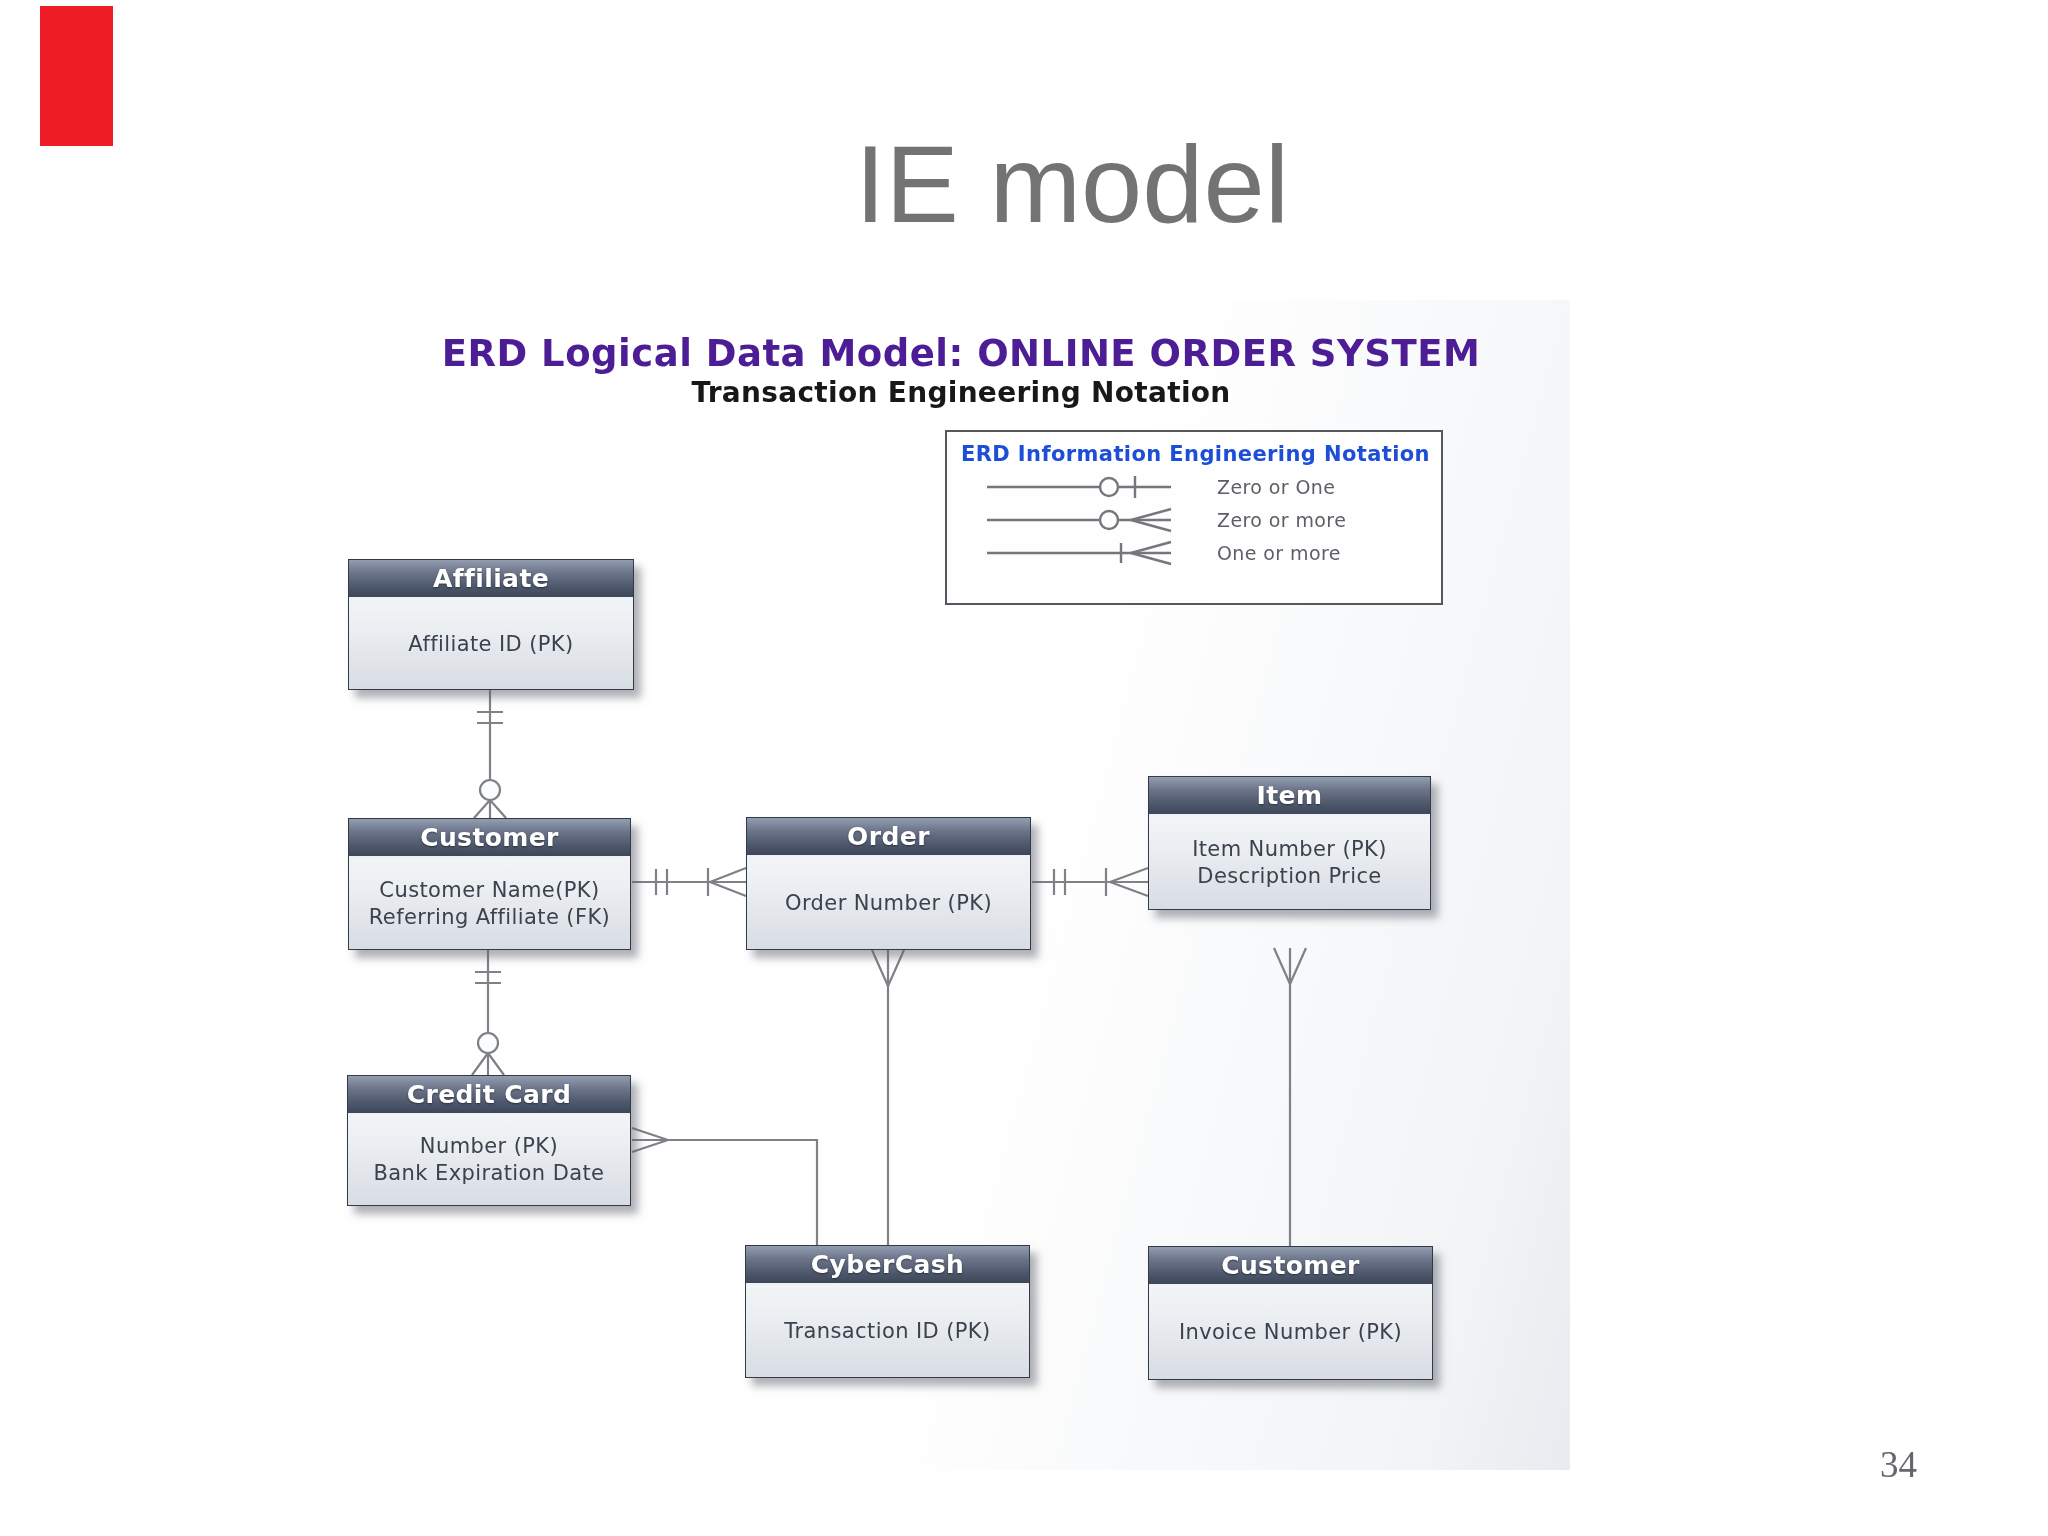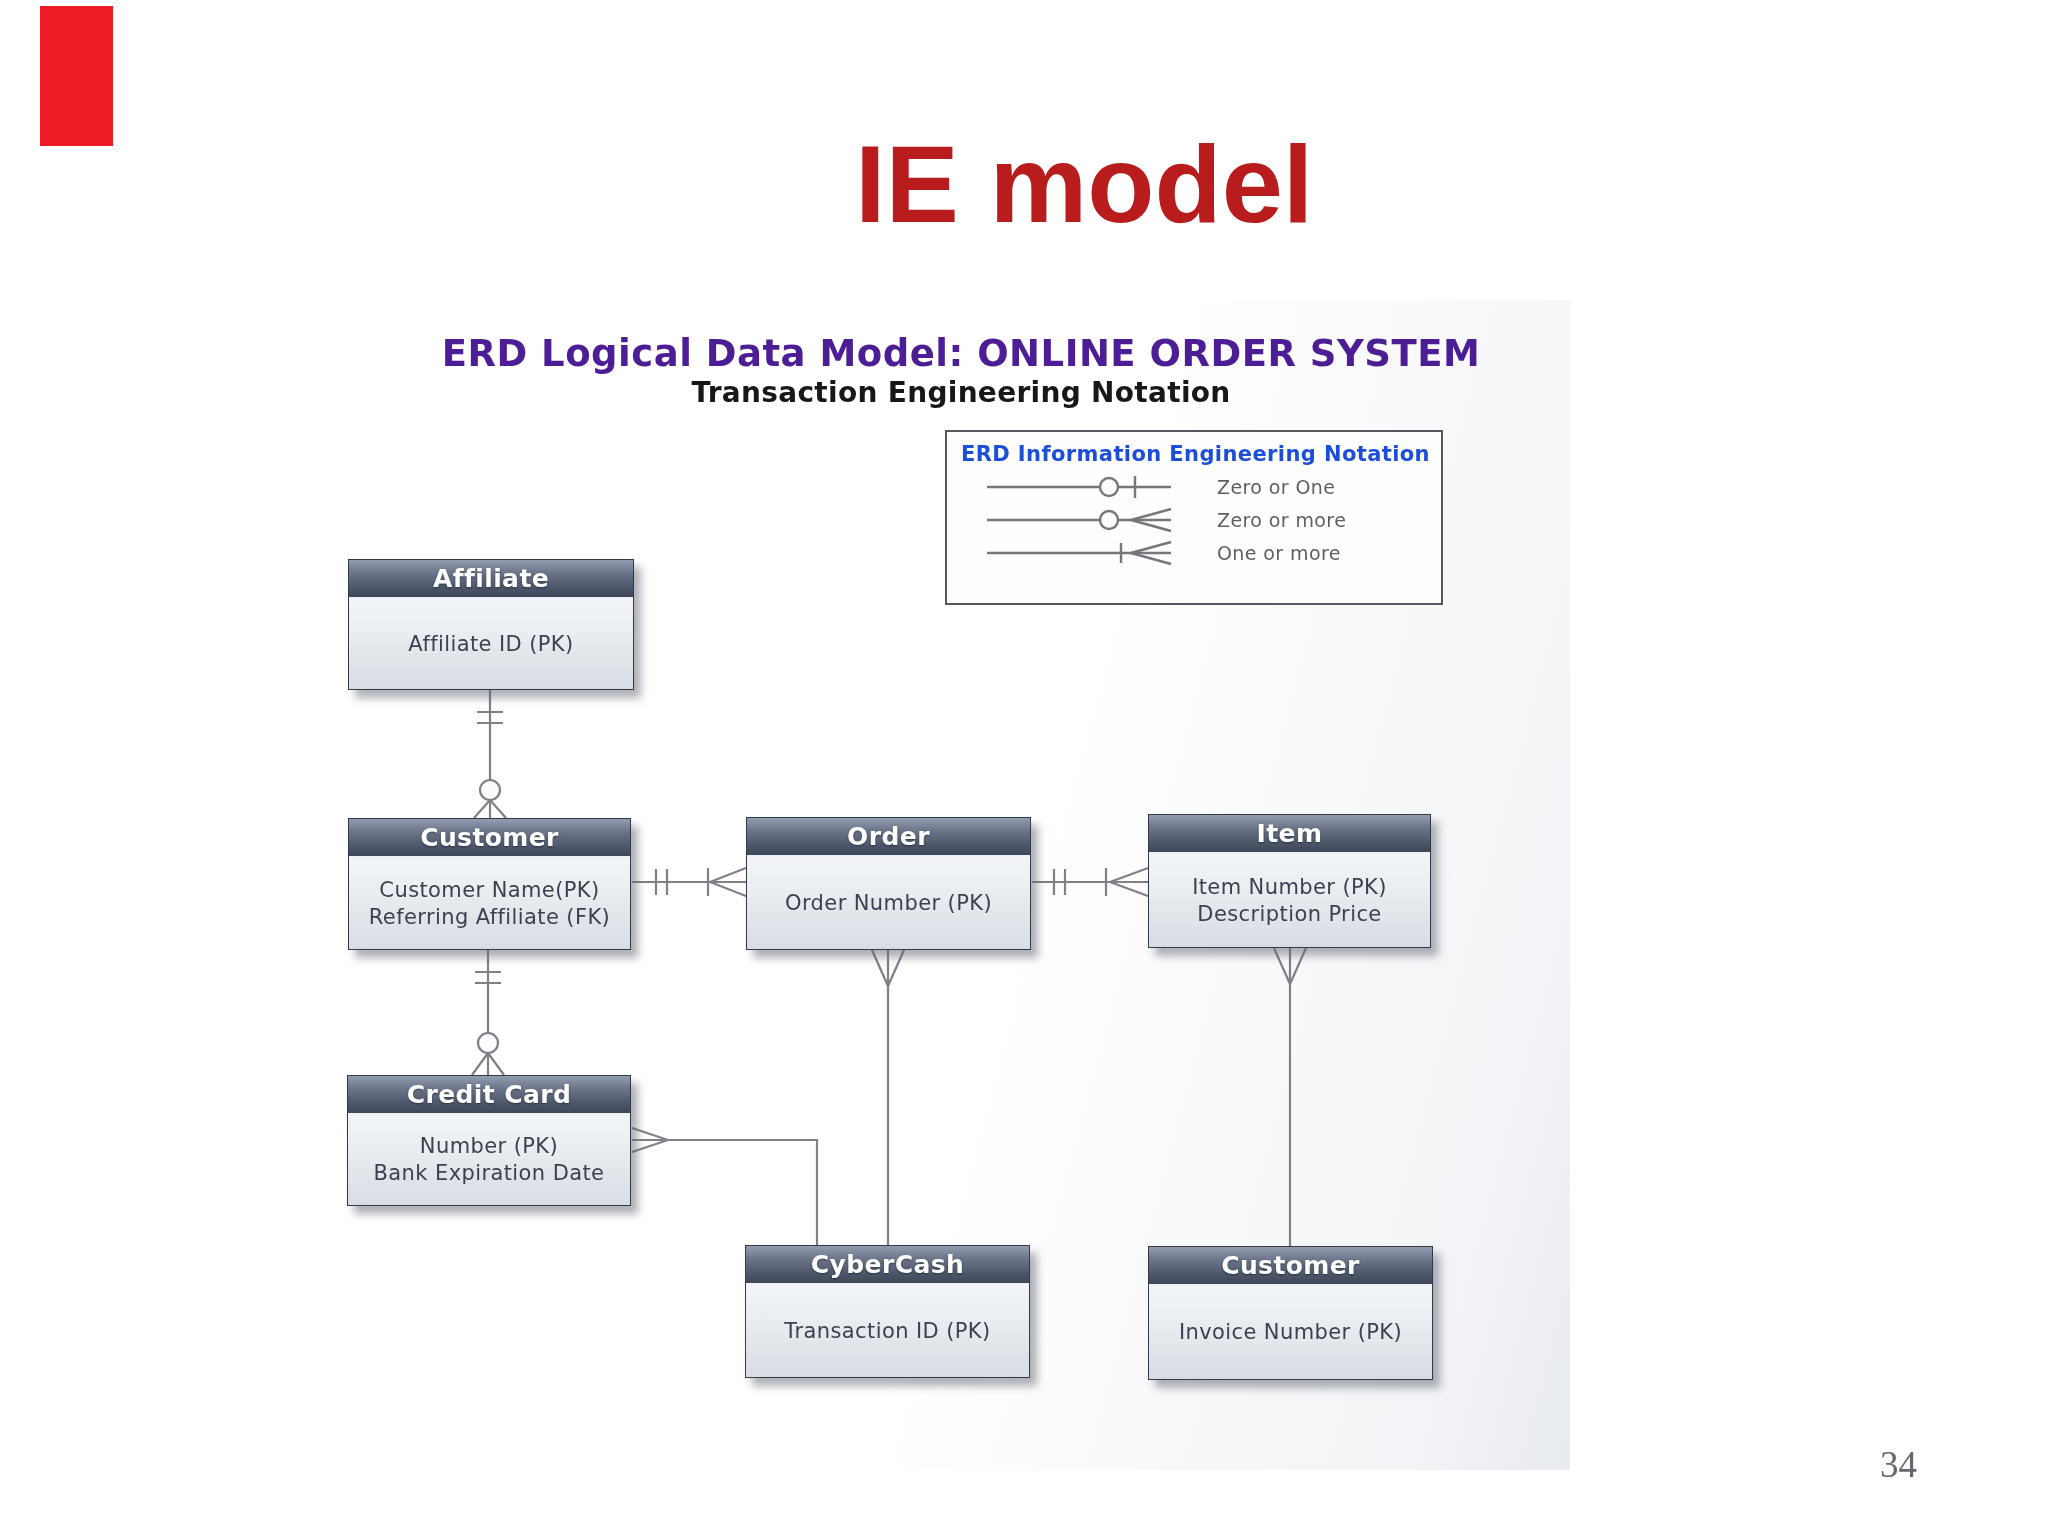--- a/index.html
+++ b/index.html
@@ -7,21 +7,21 @@
     width:2048px;height:1536px;position:relative;background:#ffffff;overflow:hidden;
     font-family:"DejaVu Sans","Liberation Sans",sans-serif;
   }
   
   .red-marker{position:absolute;left:40px;top:6px;width:73px;height:140px;background:#ee1c25;}
 
   
   .slide-title{
     position:absolute;left:855px;top:118px;
     font-family:"Liberation Sans",sans-serif;
-    font-size:110px;font-weight:700;color:#b91c1c;line-height:1.2;white-space:nowrap;
+    font-size:110px;font-weight:400;color:#737373;line-height:1.2;white-space:nowrap;
   }
 
   
   .diagram-wash{
     position:absolute;left:320px;top:300px;width:1250px;height:1170px;
     background:linear-gradient(105deg, rgba(244,246,248,0) 55%, rgba(226,230,236,0.45) 90%, rgba(213,218,226,0.55) 100%);
   }
 
   .erd-title{
     position:absolute;left:0;top:332px;width:1922px;text-align:center;
@@ -57,21 +57,21 @@
     color:#ffffff;font-size:25px;font-weight:bold;letter-spacing:0.4px;
     text-shadow:0 1px 2px rgba(0,0,0,0.45);
   }
   .ebody{
     height:calc(100% - 39px);display:flex;flex-direction:column;align-items:center;justify-content:center;
     color:#3c424d;font-size:21px;letter-spacing:0.4px;line-height:1.28;text-align:center;
   }
   .e0{left:348px;top:559px;width:286px;height:131px}
   .e1{left:348px;top:818px;width:283px;height:132px}
   .e2{left:746px;top:817px;width:285px;height:133px}
-  .e3{left:1148px;top:814px;width:283px;height:134px}
+  .e3{left:1148px;top:776px;width:283px;height:134px}
   .e4{left:347px;top:1075px;width:284px;height:131px}
   .e5{left:745px;top:1245px;width:285px;height:133px}
   .e6{left:1148px;top:1246px;width:285px;height:134px}
 
   .rel-overlay{position:absolute;left:0;top:0;pointer-events:none;}
 
   .page-number{
     position:absolute;left:1880px;top:1443px;font-size:37px;color:#66666e;
     font-family:Liberation Serif, serif;
   }

